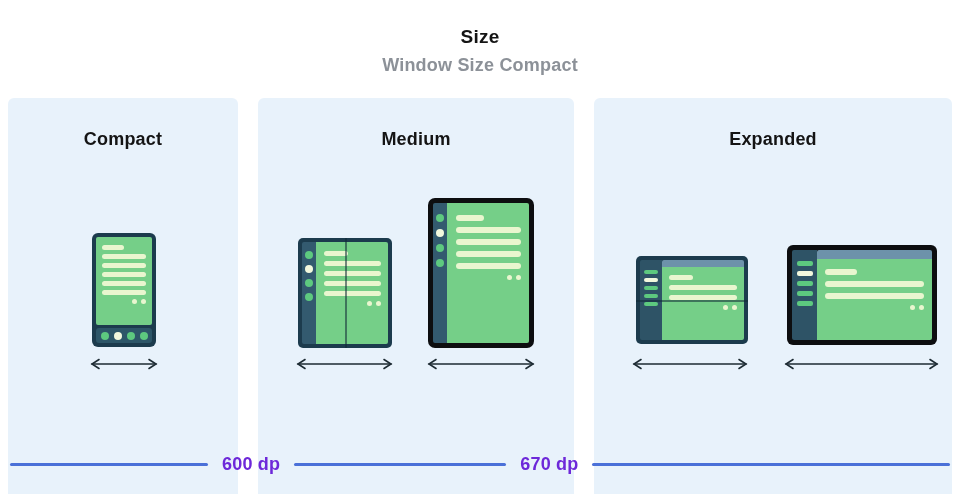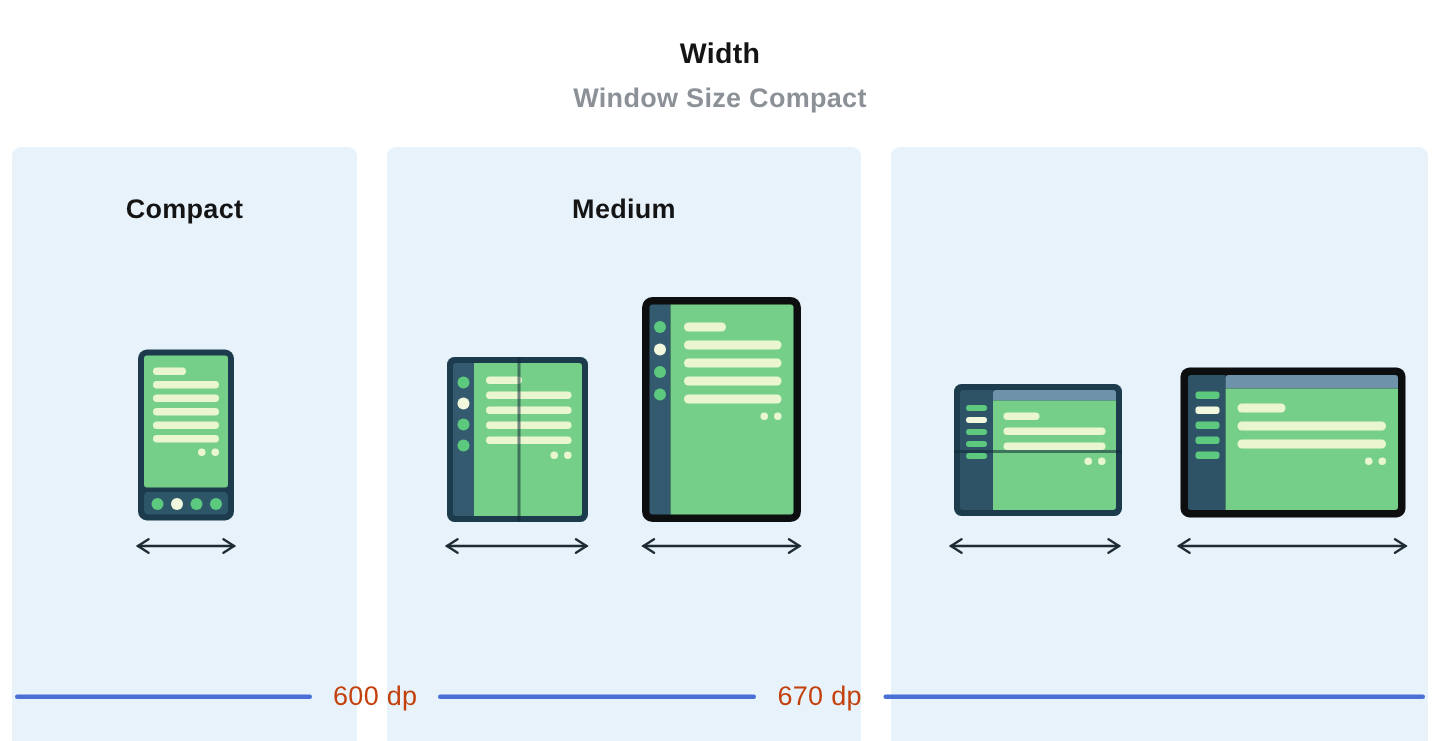--- a/index.html
+++ b/index.html
@@ -142,28 +142,28 @@
   
   .axis {
     position:absolute; left:10px; right:10px; top:455px; height:18px;
     display:flex; align-items:center; gap:14px;
   }
   .axis-seg { height:3px; background:#4a70d8; border-radius:2px; }
   .axis-seg.s1 { width:198px; }
   .axis-seg.s2 { width:212px; }
   .axis-seg.s3 { flex:1; }
   .axis-label {
-    font-size:18px; font-weight:400; color:#c2410c; white-space:nowrap;
+    font-size:18px; font-weight:700; color:#6d28d9; white-space:nowrap;
     letter-spacing:.2px;
   }
 </style>
 </head>
 <body>
 
-<div class="page-title">Width</div>
+<div class="page-title">Size</div>
 <div class="page-subtitle">Window Size Compact</div>
 
 <div class="panels">
 
   <div class="panel panel-compact">
     <div class="panel-title">Compact</div>
 
     <div class="dev phone">
       <div class="phone-screen">
         <div class="t-line" style="width:22px"></div>
@@ -258,20 +258,21 @@
         <g stroke="#1d2b33" stroke-width="1.6" fill="none" stroke-linecap="round">
           <line x1="2" y1="7" x2="106" y2="7"></line>
           <path d="M9,2.5 L2,7 L9,11.5"></path>
           <path d="M99,2.5 L106,7 L99,11.5"></path>
         </g>
       </svg>
     </div>
   </div>
 
   <div class="panel panel-expanded">
+    <div class="panel-title">Expanded</div>
 
     <div class="dev exp-fold" style="position:absolute;">
       <div class="exp-fold-inner">
         <div class="sidebar">
           <div class="side-line"></div>
           <div class="side-line lit"></div>
           <div class="side-line"></div>
           <div class="side-line"></div>
           <div class="side-line"></div>
         </div>

